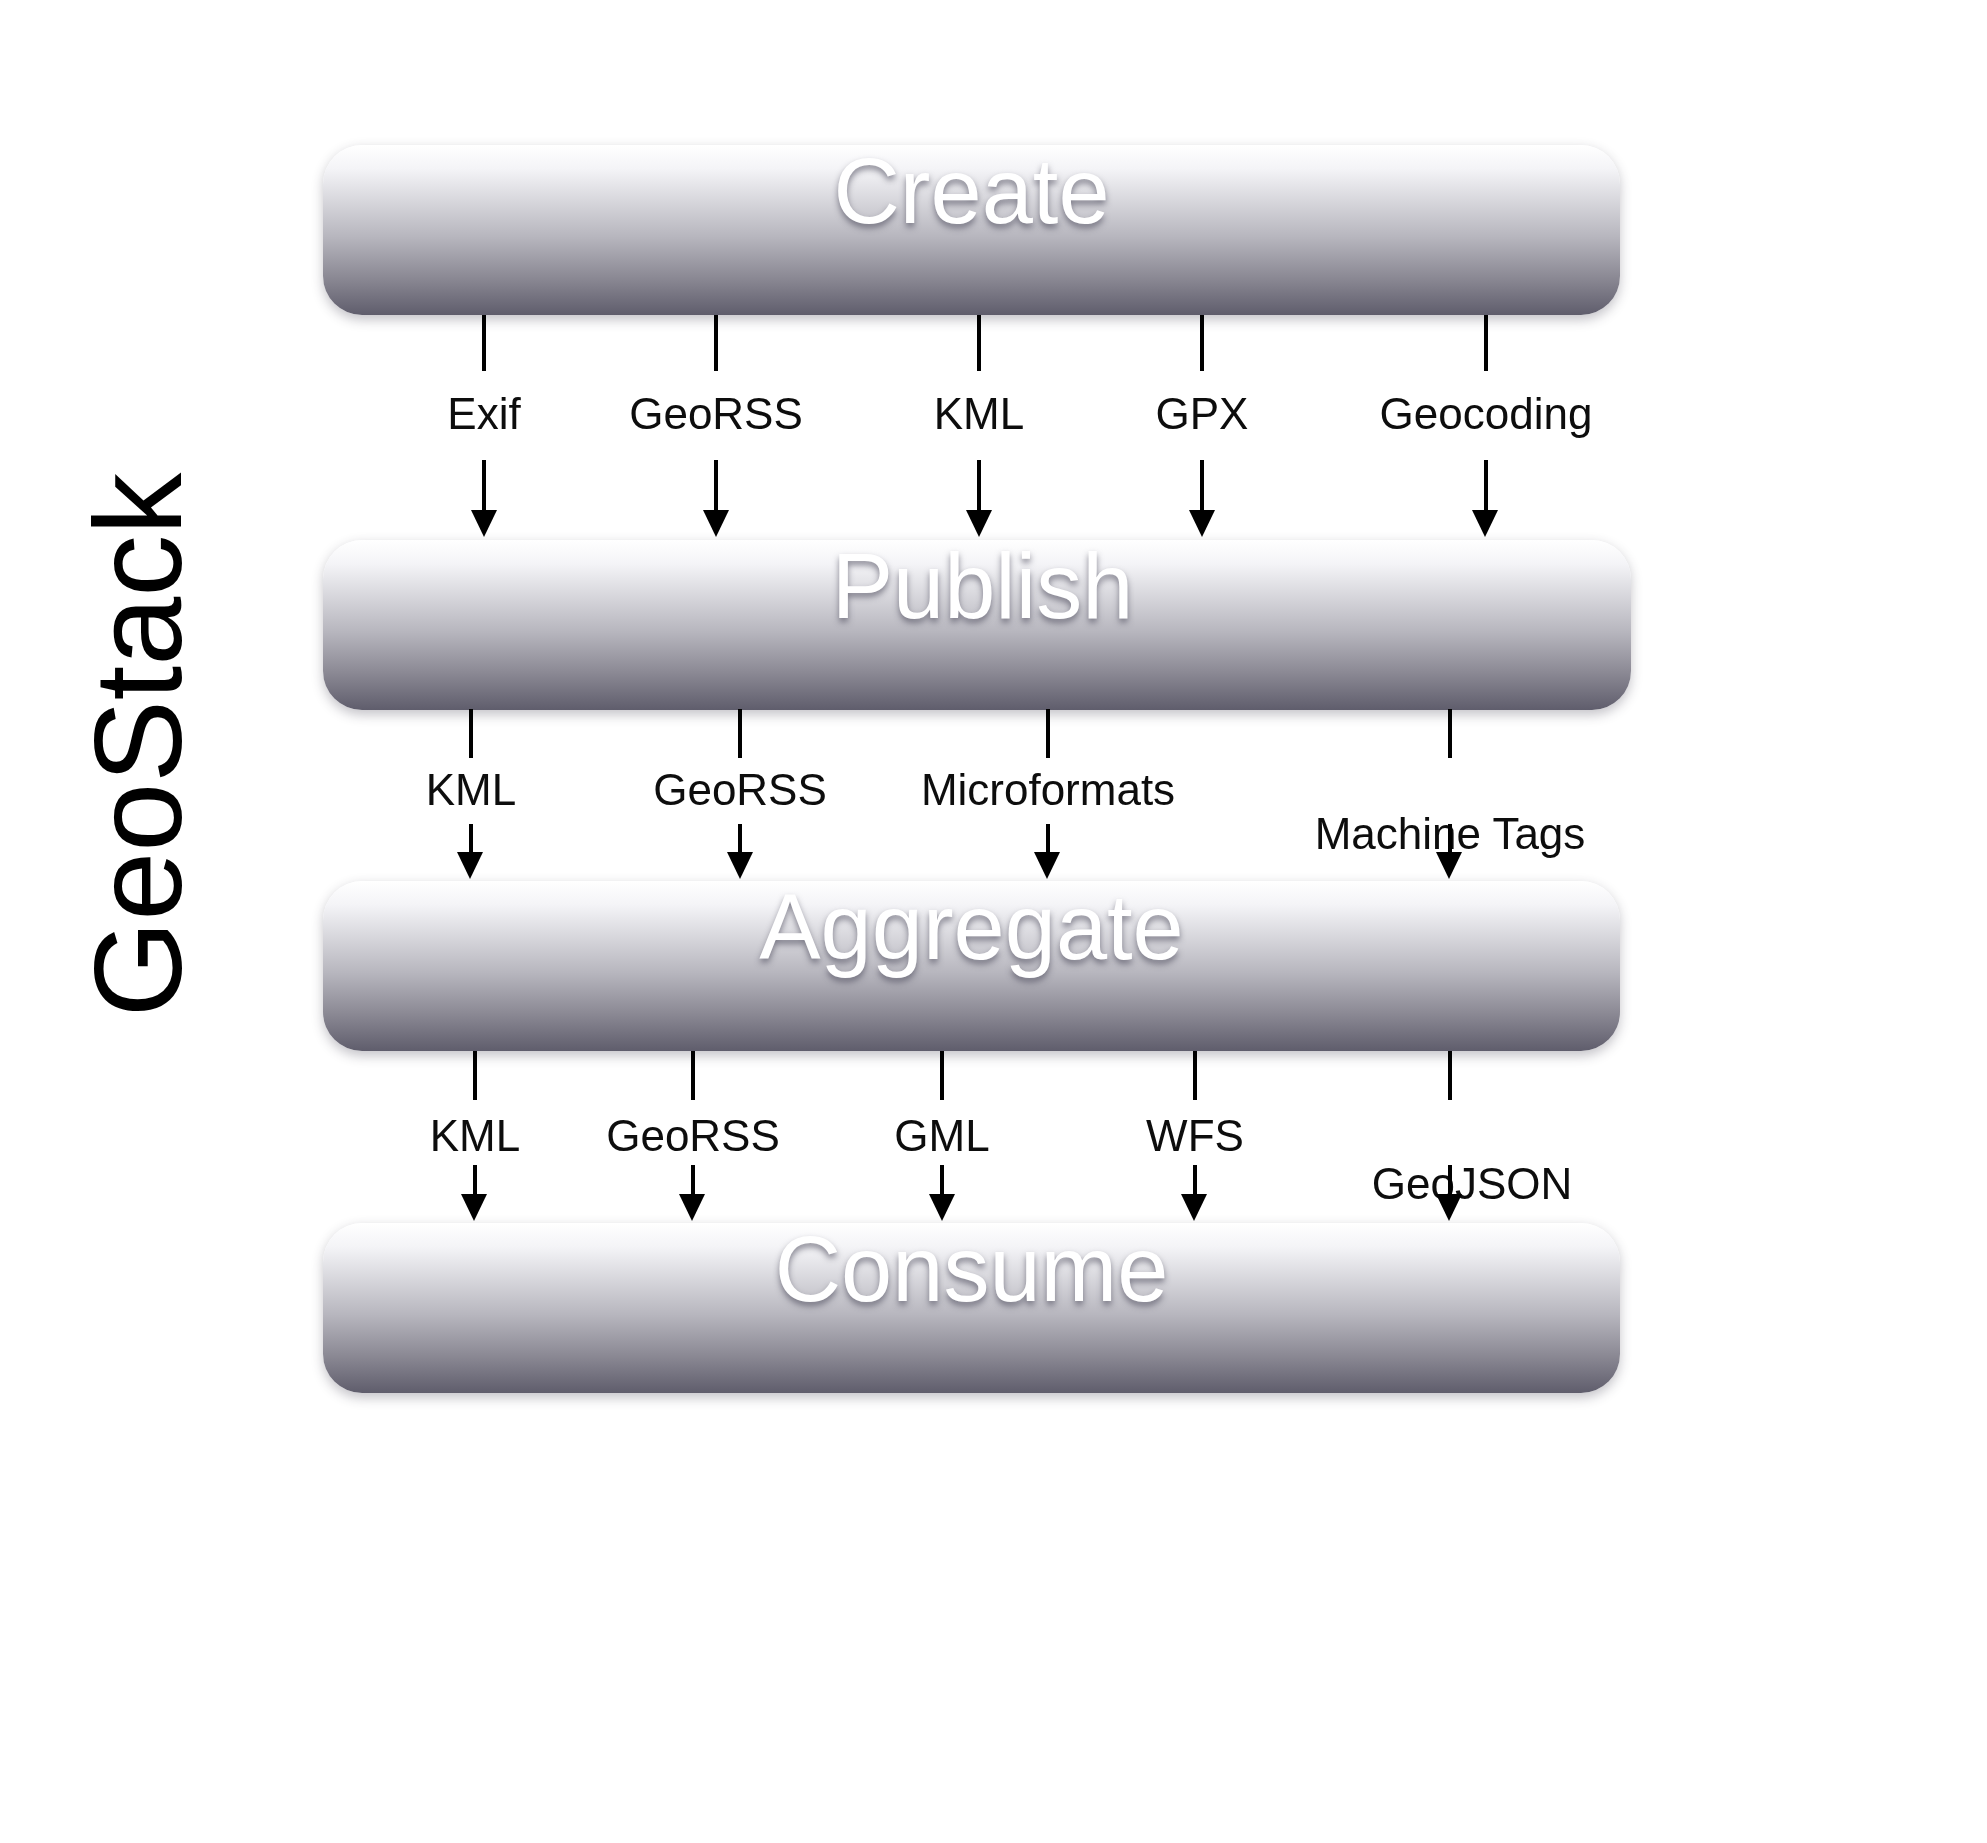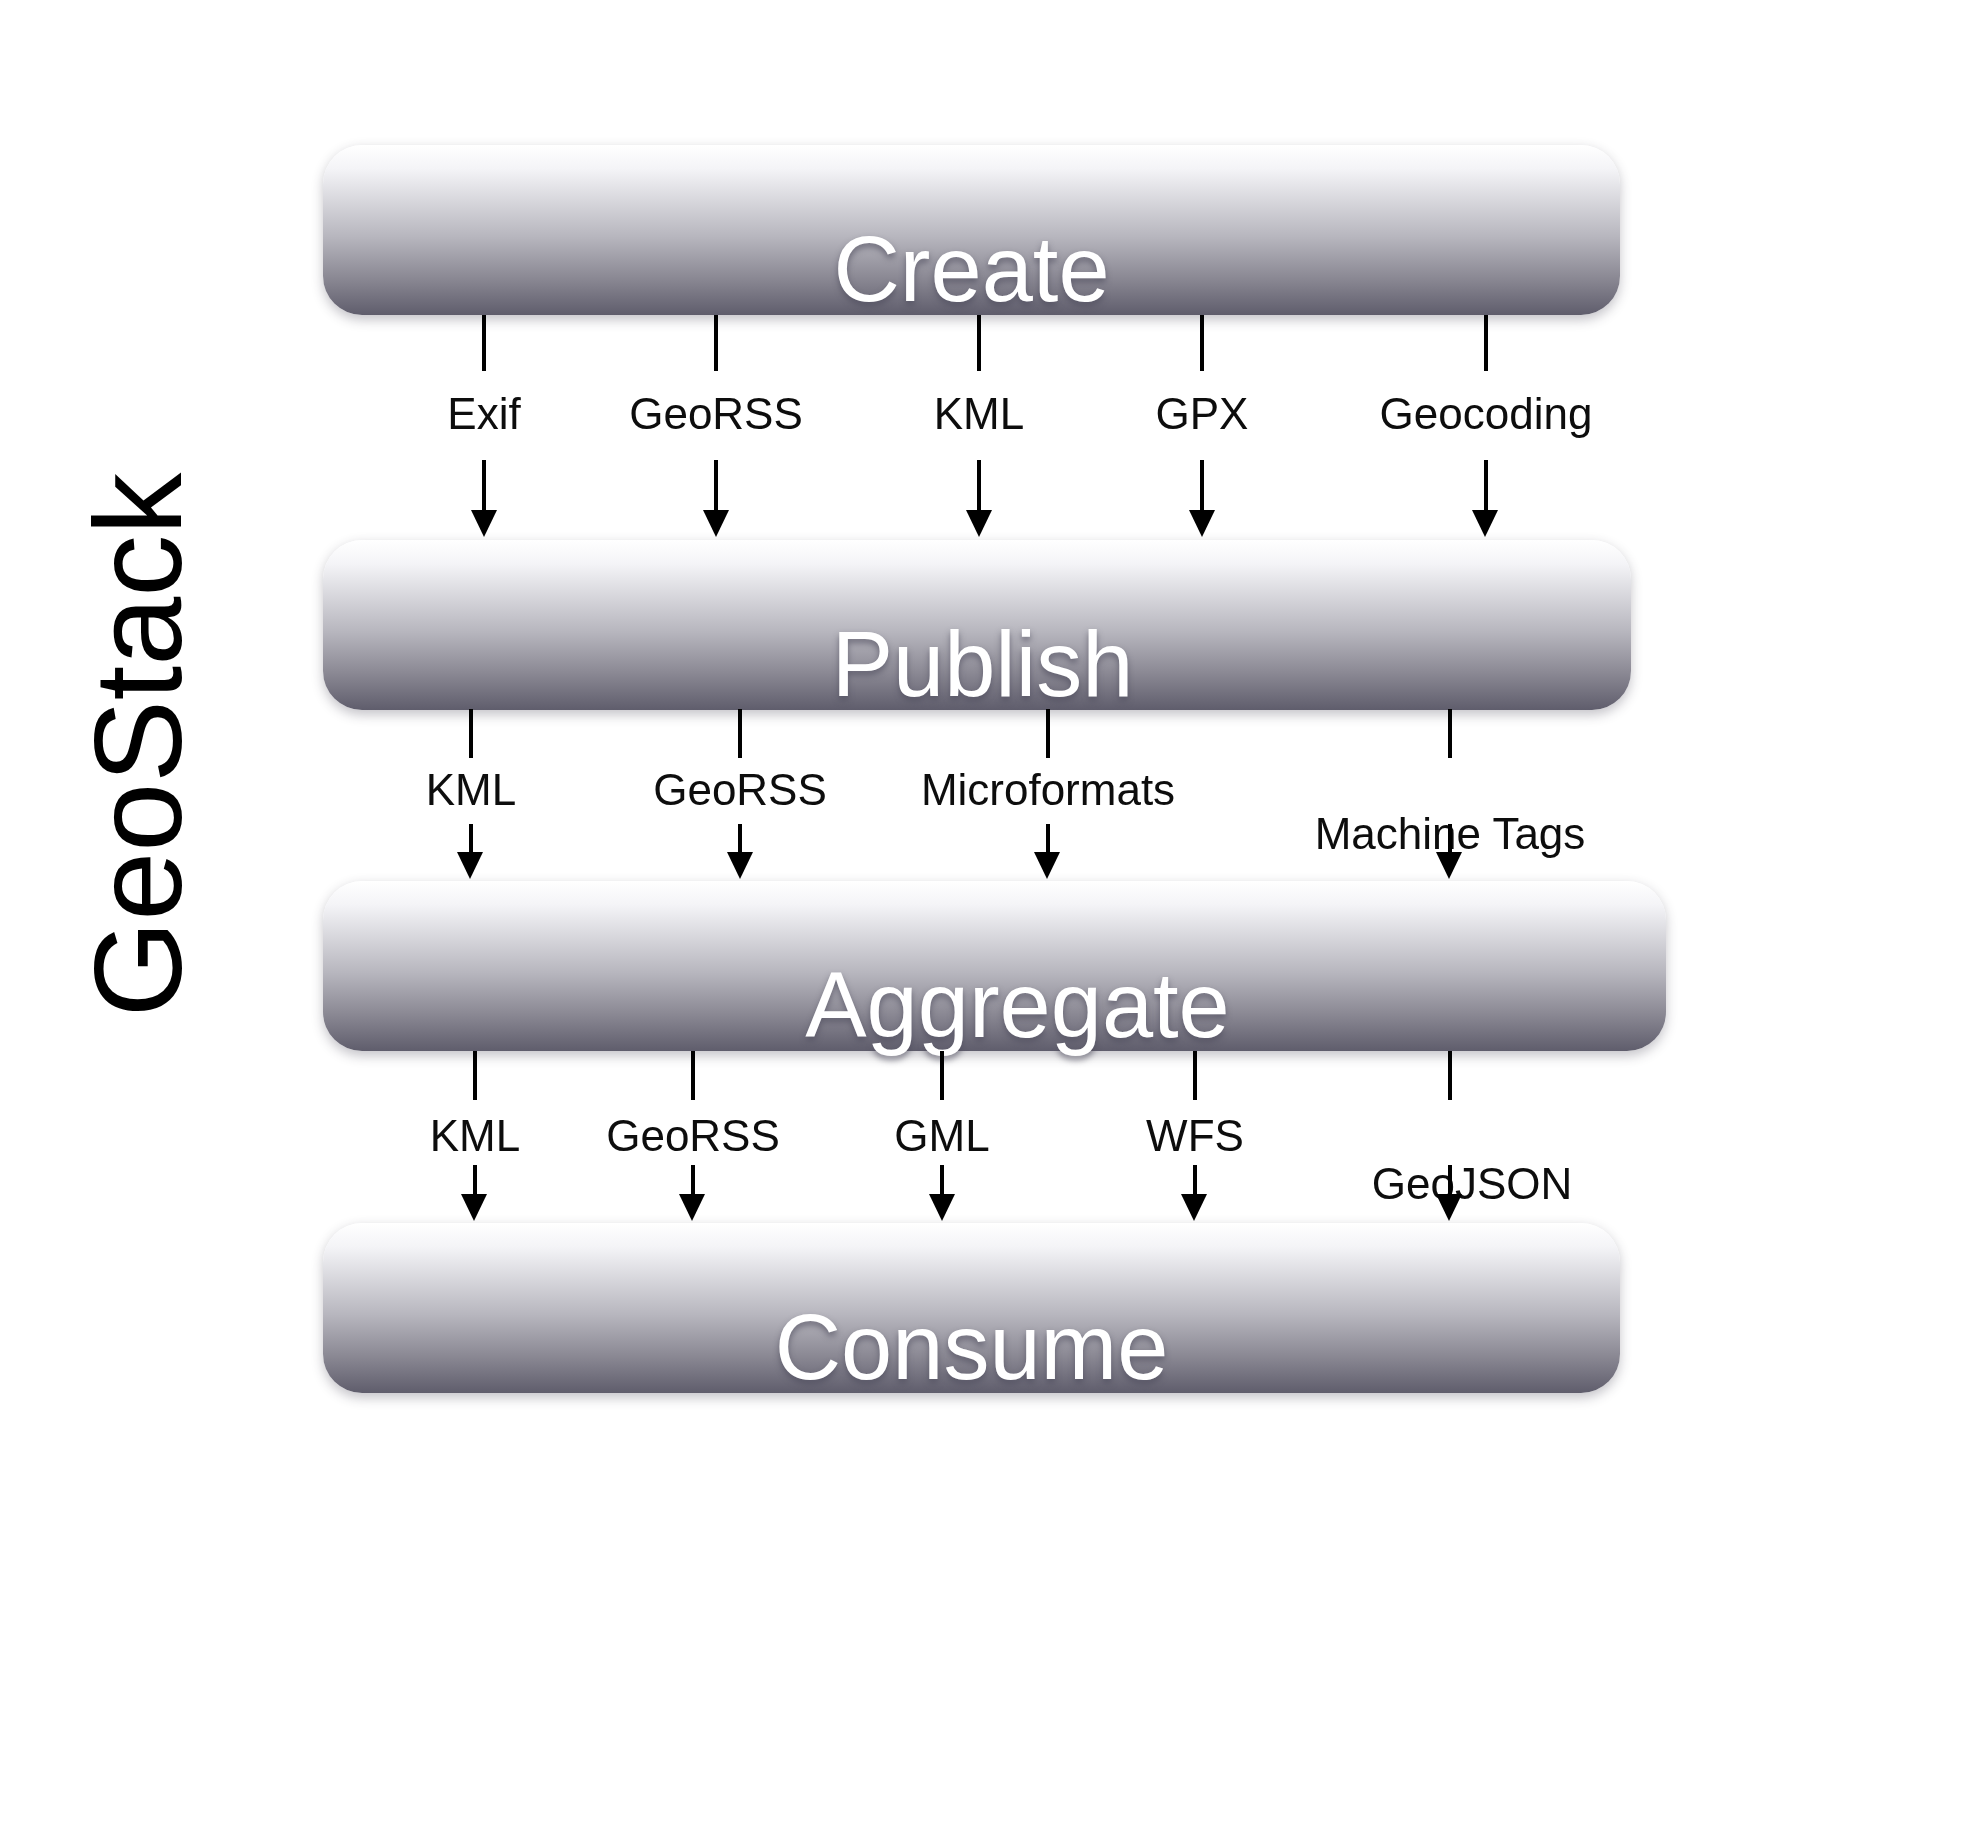--- a/index.html
+++ b/index.html
@@ -32,21 +32,21 @@
   
   .stage-bar {
     position: absolute;
     left: 323px;
     width: 1297px;
     height: 170px;
     border-radius: 39px;
     background: linear-gradient(180deg, #ffffff 0%, #f4f4f7 14%, #b7b6be 54%, #8b8994 78%, #5f5d6c 100%);
     box-shadow: 0 4.9px 11.6px rgba(45, 44, 60, 0.28);
     display: flex;
-    align-items: flex-end;
+    align-items: flex-start;
     justify-content: center;
   }
   .stage-bar-label {
     color: #ffffff;
     font-size: 92px;
     line-height: 1;
     text-shadow: 0 3.9px 6.8px rgba(75, 74, 90, 0.65);
   }
 
   
@@ -88,21 +88,21 @@
 <div class="canvas">
   <div class="geostack-title">GeoStack</div>
 
   <div id="stack">
       <div class="stage-bar" style="top: 145px;">
         <span class="stage-bar-label">Create</span>
       </div>
       <div class="stage-bar" style="top: 540px; padding-left: 11px;">
         <span class="stage-bar-label">Publish</span>
       </div>
-      <div class="stage-bar" style="top: 881px; padding-left: 46px;">
+      <div class="stage-bar" style="top: 881px;">
         <span class="stage-bar-label">Aggregate</span>
       </div>
       <div class="stage-bar" style="top: 1223px;">
         <span class="stage-bar-label">Consume</span>
       </div>
       <div class="connector-line" style="left: 482px; top: 315px; height: 56px;"></div>
       <div class="format-label" style="left: 484px; top: 414px;">Exif</div>
       <div class="connector-line" style="left: 482px; top: 460px; height: 52px;"></div>
       <div class="arrow-head" style="left: 471px; top: 510px;"></div>
       <div class="connector-line" style="left: 714px; top: 315px; height: 56px;"></div>

